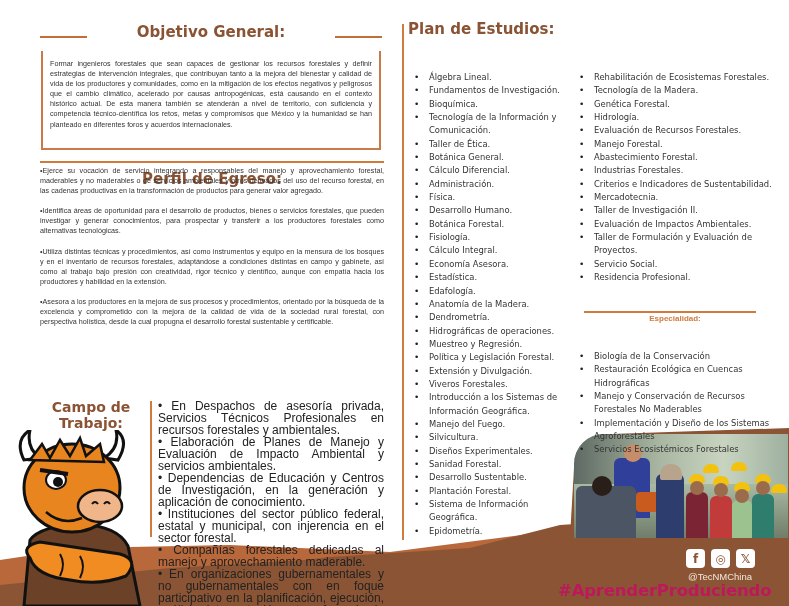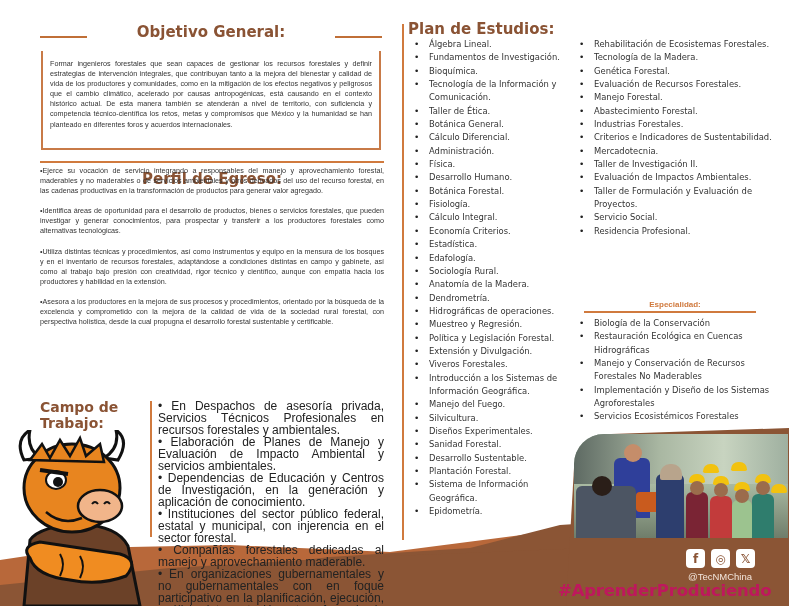--- a/index.html
+++ b/index.html
@@ -28,47 +28,47 @@
     position: absolute; left: 40px; top: 142px; width: 344px; text-align: center;
     font-family: "DejaVu Sans", sans-serif; font-weight: bold; font-size: 15px; color: #8a5334; margin-top: 28px;
   }
   #perfil-rule { position: absolute; left: 40px; top: 161px; width: 344px; height: 2px; background: #d07a3e; }
   #perfil-body { position: absolute; left: 40px; top: 166px; width: 344px; }
   #perfil-body p {
     font-size: 7.2px; line-height: 10.1px; text-align: justify; color: #333; margin-bottom: 10px;
   }
 
   #campo-title {
-    position: absolute; left: 40px; top: 399px; width: 102px; text-align: left;
+    position: absolute; left: 40px; top: 399px; width: 102px; text-align: center;
     font-family: "DejaVu Sans", sans-serif; font-weight: bold; font-size: 14px; line-height: 16px; color: #8a5334;
   }
   #campo-rule { position: absolute; left: 150px; top: 401px; width: 2px; height: 136px; background: #d07a3e; }
   #campo-body { position: absolute; left: 158px; top: 400px; width: 226px; }
   #campo-body p {
     font-size: 12px; line-height: 12px; text-align: justify; color: #222;
   }
 
   
   #plan-rule { position: absolute; left: 402px; top: 24px; width: 2px; height: 516px; background: #d07a3e; }
   #plan-title {
     position: absolute; left: 408px; top: 20px;
     font-family: "DejaVu Sans", sans-serif; font-weight: bold; font-size: 15px; color: #8a5334;
   }
-  ul.subjects { list-style: none; position: absolute; }
+  ul.subjects { list-style: none; position: absolute; margin-top: 33px; }
   ul.subjects li {
     position: relative; padding-left: 17px; font-family: "DejaVu Sans", sans-serif;
     font-size: 8.4px; line-height: 13.35px; color: #333;
   }
   ul.subjects li::before {
     content: "•"; position: absolute; left: 2px; top: 0; font-size: 9px; color: #222;
   }
   #col1 { left: 412px; top: 38px; width: 160px; }
   #col2 { left: 577px; top: 38px; width: 205px; }
   #spec-title {
-    position: absolute; left: 580px; top: 300px; width: 190px; text-align: center;
+    position: absolute; left: 580px; top: 314px; width: 190px; text-align: center;
     font-weight: bold; font-size: 8px; color: #d07a3e;
   }
   #spec-rule { position: absolute; left: 584px; top: 311px; width: 172px; height: 2px; background: #d07a3e; }
   #col3 { left: 577px; top: 317px; width: 205px; }
 
   
   #bottom-band { position: absolute; left: 0; top: 0; width: 789px; height: 606px; pointer-events: none; }
   #photo-frame { position: absolute; left: 566px; top: 428px; width: 223px; height: 178px; }
 
   #photo {
@@ -191,24 +191,23 @@
     <li>Tecnología de la Información y Comunicación.</li>
     <li>Taller de Ética.</li>
     <li>Botánica General.</li>
     <li>Cálculo Diferencial.</li>
     <li>Administración.</li>
     <li>Física.</li>
     <li>Desarrollo Humano.</li>
     <li>Botánica Forestal.</li>
     <li>Fisiología.</li>
     <li>Cálculo Integral.</li>
-    <li>Economía Criterios.</li>
+    <li>Economía Asesora.</li>
     <li>Estadística.</li>
     <li>Edafología.</li>
-    <li>Sociología Rural.</li>
     <li>Anatomía de la Madera.</li>
     <li>Dendrometría.</li>
     <li>Hidrográficas de operaciones.</li>
     <li>Muestreo y Regresión.</li>
     <li>Política y Legislación Forestal.</li>
     <li>Extensión y Divulgación.</li>
     <li>Viveros Forestales.</li>
     <li>Introducción a los Sistemas de Información Geográfica.</li>
     <li>Manejo del Fuego.</li>
     <li>Silvicultura.</li>
@@ -216,20 +215,21 @@
     <li>Sanidad Forestal.</li>
     <li>Desarrollo Sustentable.</li>
     <li>Plantación Forestal.</li>
     <li>Sistema de Información Geográfica.</li>
     <li>Epidometría.</li>
   </ul>
 <ul class="subjects" id="col2">
     <li>Rehabilitación de Ecosistemas Forestales.</li>
     <li>Tecnología de la Madera.</li>
     <li>Genética Forestal.</li>
+    <li>Hidrología.</li>
     <li>Evaluación de Recursos Forestales.</li>
     <li>Manejo Forestal.</li>
     <li>Abastecimiento Forestal.</li>
     <li>Industrias Forestales.</li>
     <li>Criterios e Indicadores de Sustentabilidad.</li>
     <li>Mercadotecnia.</li>
     <li>Taller de Investigación II.</li>
     <li>Evaluación de Impactos Ambientales.</li>
     <li>Taller de Formulación y Evaluación de Proyectos.</li>
     <li>Servicio Social.</li>

